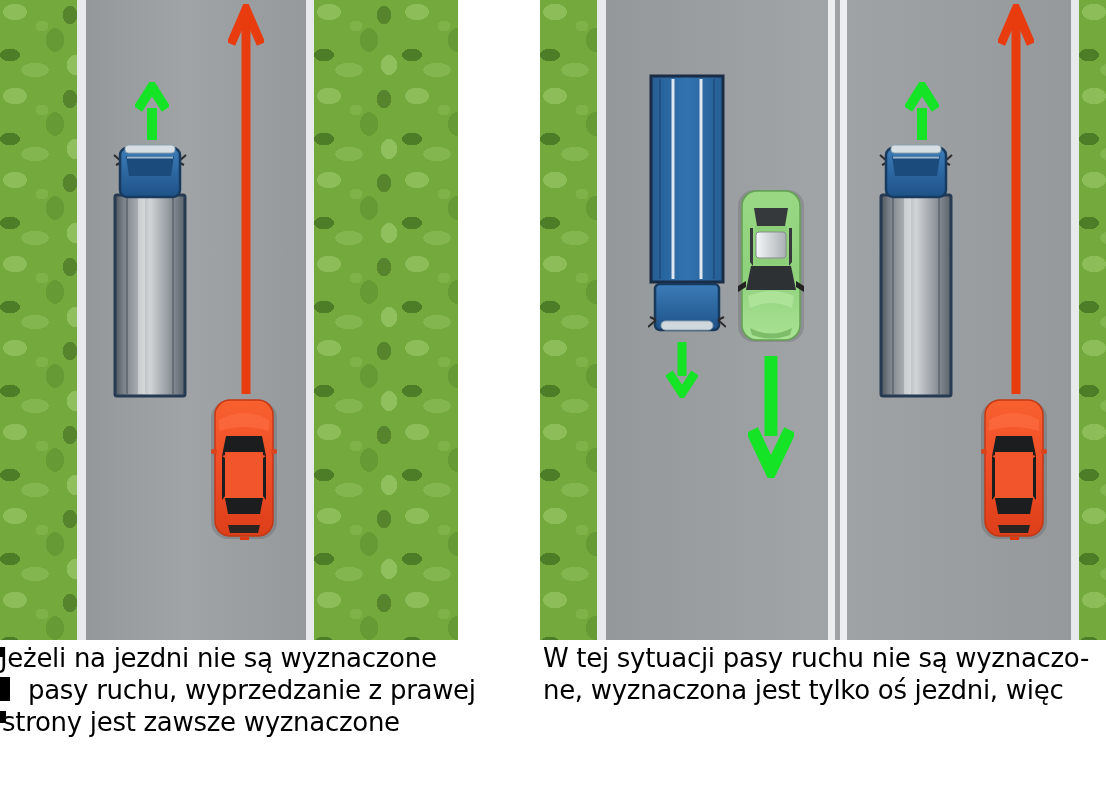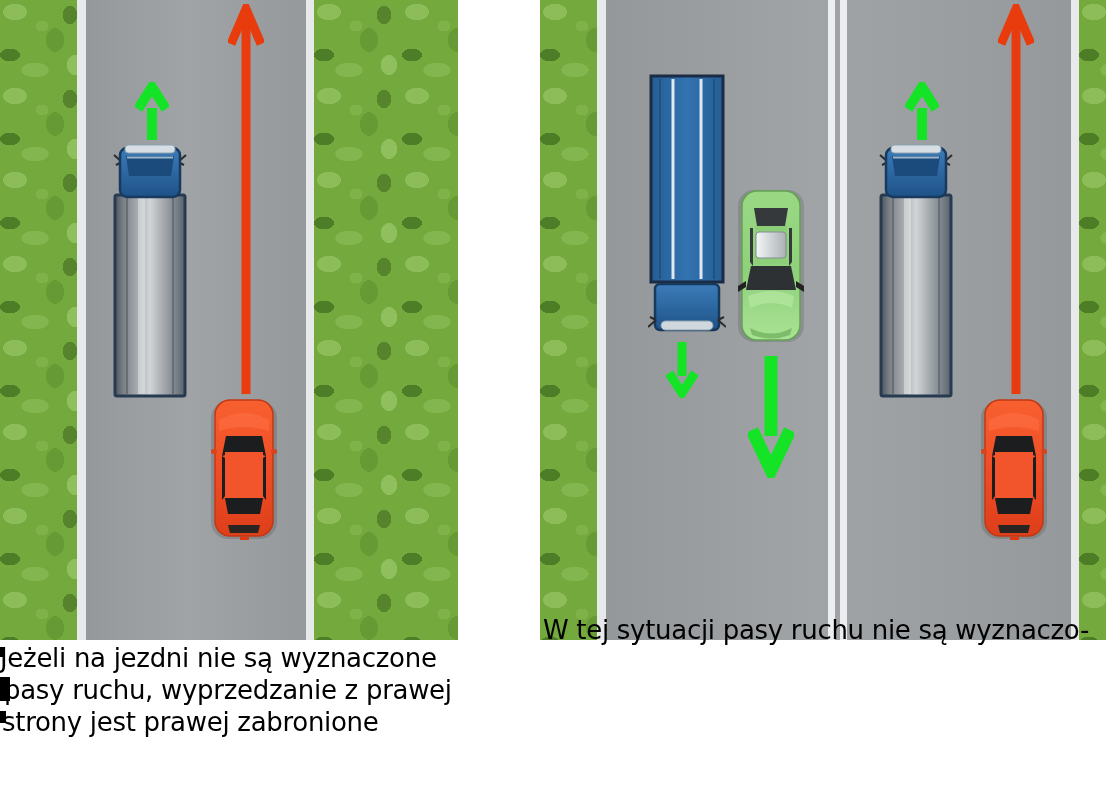--- a/index.html
+++ b/index.html
@@ -23,21 +23,21 @@
       radial-gradient(ellipse 14px 12px at 42px 26px, #7fb34a 45%, transparent 46%);
     background-size:88px 84px;
   }
   .road{background:linear-gradient(90deg,#94989b,#a0a4a7 45%,#95999c)}
   .edge-line{background:#e7e9ea}
   .center-line{position:absolute;top:0;bottom:0;width:7px;background:#eceeef}
   .v{position:absolute}
   .caption{position:absolute;color:#000;font-size:26px;line-height:32px;letter-spacing:-0.3px;white-space:nowrap}
   #caption-left{left:0;top:642}
   #caption-left{left:0px;top:642px}
-  #caption-right{left:543px;top:614px;width:563px}
+  #caption-right{left:543px;top:642px;width:563px}
   .cap-line{white-space:nowrap}
   .artifact{position:absolute;background:#000}
 </style>
 </head>
 <body>
 
 <svg width="0" height="0" style="position:absolute" aria-hidden="true">
   <defs>
     <linearGradient id="gTrailer" x1="0" y1="0" x2="1" y2="0">
       <stop offset="0" stop-color="#4e555e"></stop>
@@ -196,23 +196,24 @@
     <path d="M3 40 L18 5 L33 40" stroke="#e83c0e" stroke-width="9" fill="none"></path>
   </svg>
 
   <svg class="v" style="left:441px;top:398px" width="66" height="142" viewBox="0 0 66 142">
       <use href="#red-car-up"></use>
     </svg>
 </div>
 
 <div class="caption" id="caption-left">
   <div class="cap-line">Jeżeli na jezdni nie są wyznaczone</div>
-  <div class="cap-line" style="padding-left:4px">pasy ruchu, wyprzedzanie z prawej</div>
-  <div class="cap-line" style="padding-left:2px">strony jest prawej zabronione</div>
+  <div class="cap-line" style="padding-left:28px">pasy ruchu, wyprzedzanie z prawej</div>
+  <div class="cap-line" style="padding-left:2px">strony jest zawsze wyznaczone</div>
 </div>
 
 <div class="artifact" style="left:0;top:647px;width:5px;height:10px"></div>
 <div class="artifact" style="left:0;top:677px;width:10px;height:24px"></div>
 <div class="artifact" style="left:0;top:711px;width:6px;height:12px"></div>
 
 <div class="caption" id="caption-right">
   <div class="cap-line">W tej sytuacji pasy ruchu nie są wyznaczo-</div>
+  <div class="cap-line">ne, wyznaczona jest tylko oś jezdni, więc</div>
 </div>
 
 </body></html>

